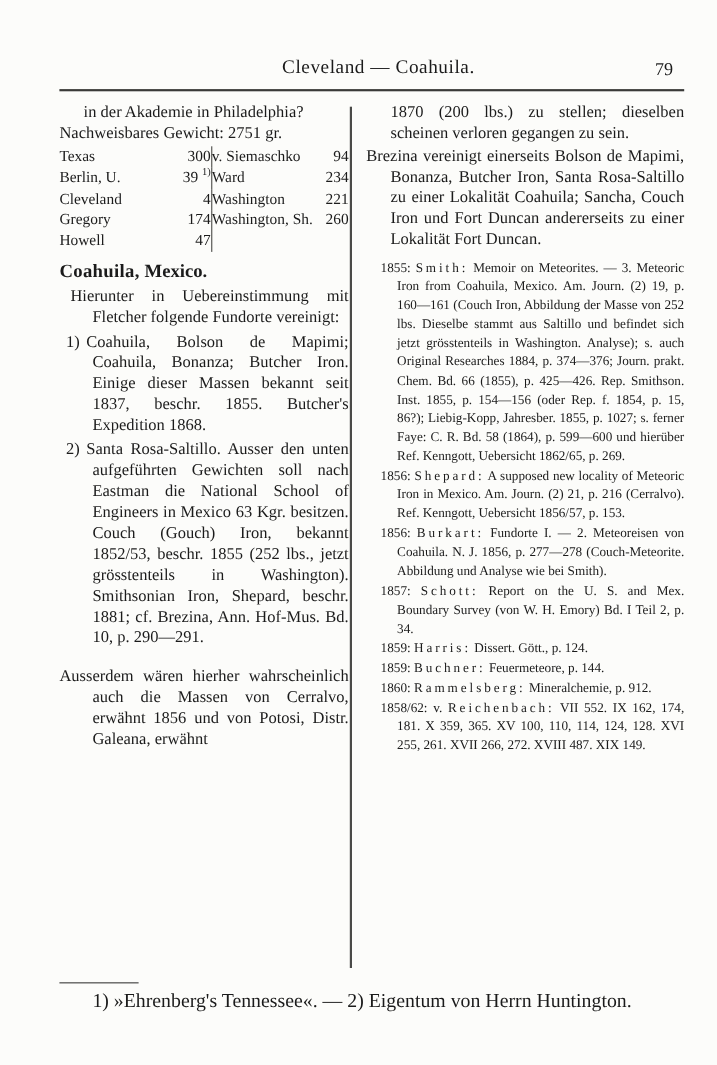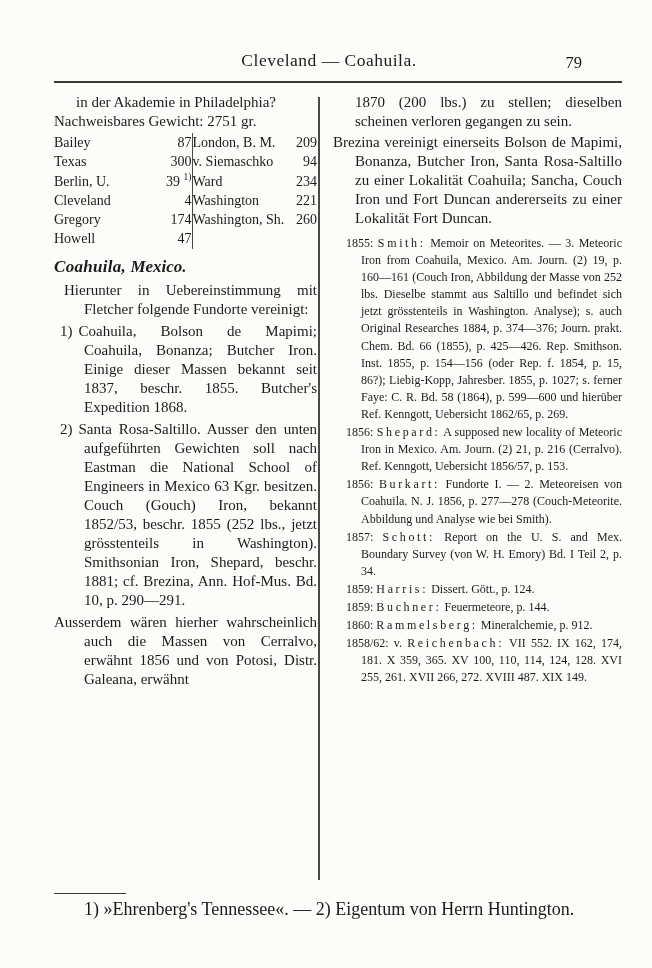--- a/index.html
+++ b/index.html
@@ -11,21 +11,21 @@
     width: 652px;
     height: 968px;
     background: #fcfcfa;
     color: #1b1b1b;
     overflow: hidden;
   }
 
   
   .running-head {
     position: absolute;
-    top: 50px; left: 54px; right: 48px;
+    top: 50px; left: 54px; right: 18px;
     height: 26px;
   }
   .head-title {
     position: absolute;
     left: 0; right: 0;
     text-align: center;
     font-size: 17.5px;
     letter-spacing: 0.5px;
   }
   .head-pagenum {
@@ -75,30 +75,29 @@
   td.w-name2 { width: 97px; text-align: left; padding-left: 6px; }
   td.w-val2  { width: 28px; text-align: right; }
   .fnref { font-size: 9.5px; vertical-align: super; line-height: 0; }
 
   
   .entry-heading {
     margin-top: 7px;
     font-size: 17px;
     line-height: 22px;
     text-align: left;
-    font-style: italic;
   }
   .entry-heading .hd-bold { font-weight: bold; letter-spacing: 0.3px; }
   .para-hang {
     margin-top: 3px;
     padding-left: 30px;
     text-indent: -20px;
   }
   .para-flush {
-    margin-top: 3px;
+    margin-top: 16px;
     padding-left: 30px;
     text-indent: -30px;
   }
   .list-item {
     margin-top: 3px;
     padding-left: 30px;
     text-indent: -24px;
   }
   .list-item .marker { padding-right: 6px; }
 
@@ -149,26 +148,20 @@
 
   <div class="columns">
 
     <div class="col-left">
 
       <p class="bodytext first-indent">in der Akademie in Philadelphia?</p>
       <p class="bodytext" style="text-align:left">Nachweisbares Gewicht: 2751 gr.</p>
 
       <table class="weights">
         <tbody>
-          <tr>
-            <td class="w-name1">Bailey</td>
-            <td class="w-val1"><span>87</span><span class="fnref"></span></td>
-            <td class="w-name2">London, B. M.</td>
-            <td class="w-val2">209</td>
-          </tr>
           <tr>
             <td class="w-name1">Texas</td>
             <td class="w-val1"><span>300</span><span class="fnref"></span></td>
             <td class="w-name2">v. Siemaschko</td>
             <td class="w-val2">94</td>
           </tr>
           <tr>
             <td class="w-name1">Berlin, U.</td>
             <td class="w-val1"><span>39</span> <span class="fnref">1)</span></td>
             <td class="w-name2">Ward</td>

